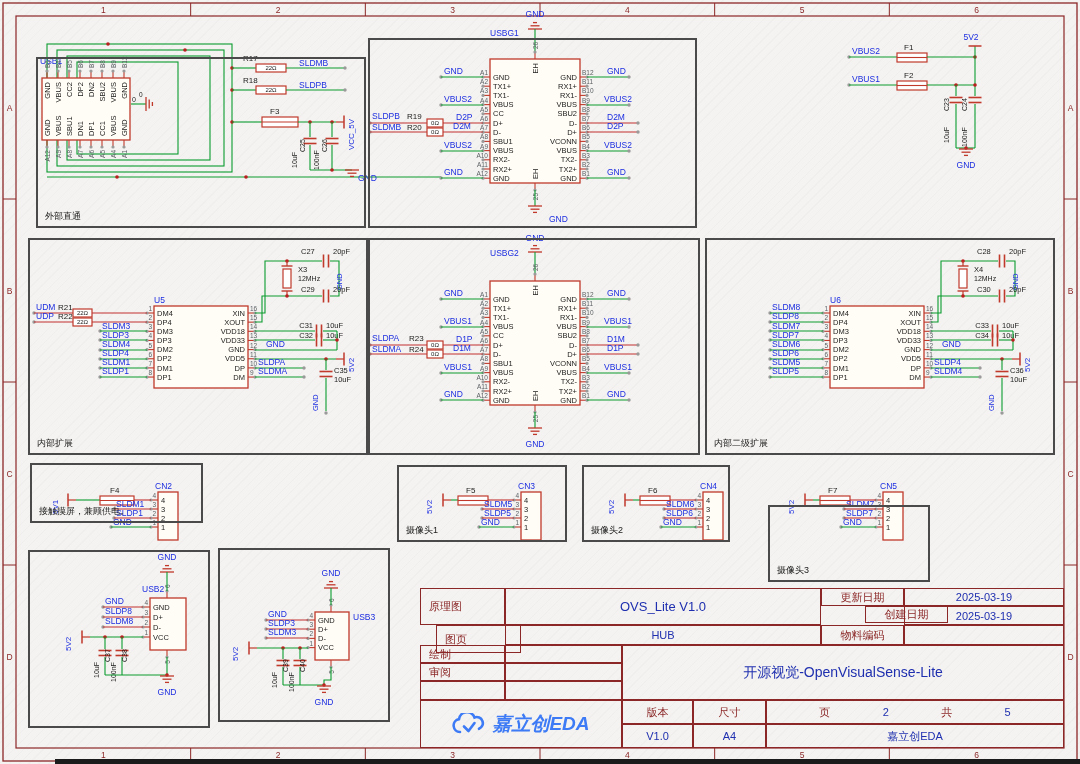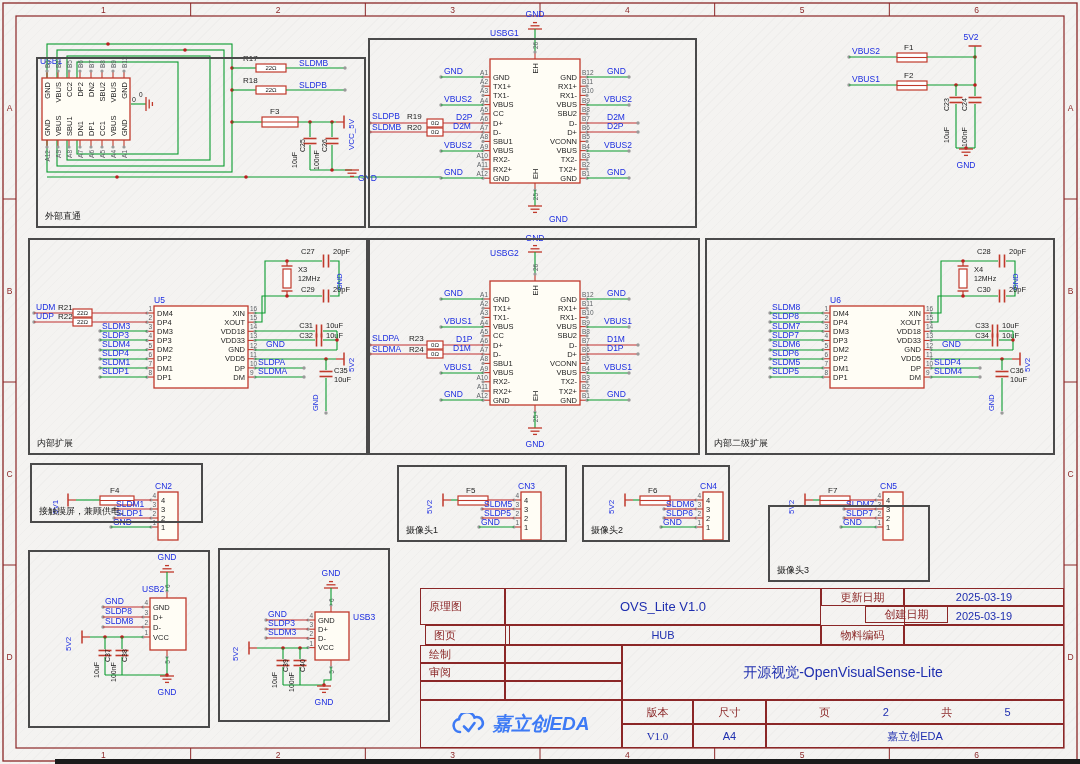--- a/index.html
+++ b/index.html
@@ -1175,21 +1175,21 @@
       <div class="section-box" style="left: 218px; top: 548px; width: 172px; height: 174px;"></div>
     </div>
 
   <div class="tb">
     <div class="tb-cell tb-label tb-left" style="left:0;top:0;width:85px;height:37px;">原理图</div>
     <div class="tb-cell tb-big" style="left:85px;top:0;width:316px;height:37px;">OVS_Lite V1.0</div>
     <div class="tb-cell tb-label" style="left:401px;top:0;width:83px;height:18px;">更新日期</div>
     <div class="tb-cell" style="left:484px;top:0;width:160px;height:18px;">2025-03-19</div>
     <div class="tb-cell tb-label" style="left:401px;top:18px;width:83px;height:17px;margin-left:44px;">创建日期</div>
     <div class="tb-cell" style="left:484px;top:18px;width:160px;height:19px;">2025-03-19</div>
-    <div class="tb-cell tb-label tb-left" style="left:5px;top:37px;width:85px;height:20px;">图页</div>
+    <div class="tb-cell tb-label tb-left" style="left:16px;top:37px;width:85px;height:28px;">图页</div>
     <div class="tb-cell" style="left:85px;top:37px;width:316px;height:20px;">HUB</div>
     <div class="tb-cell tb-label" style="left:401px;top:37px;width:83px;height:20px;">物料编码</div>
     <div class="tb-cell" style="left:484px;top:37px;width:160px;height:20px;"></div>
     <div class="tb-cell tb-label tb-left" style="left:0;top:57px;width:85px;height:18px;">绘制</div>
     <div class="tb-cell" style="left:85px;top:57px;width:117px;height:18px;"></div>
     <div class="tb-cell tb-label tb-left" style="left:0;top:75px;width:85px;height:18px;">审阅</div>
     <div class="tb-cell" style="left:85px;top:75px;width:117px;height:18px;"></div>
     <div class="tb-cell" style="left:0;top:93px;width:85px;height:19px;"></div>
     <div class="tb-cell" style="left:85px;top:93px;width:117px;height:19px;"></div>
     <div class="tb-cell tb-proj" style="left:202px;top:57px;width:442px;height:55px;">开源视觉-OpenVisualSense-Lite</div>
@@ -1201,19 +1201,19 @@
       <span class="logo-text">嘉立创EDA</span>
     </div>
     <div class="tb-cell tb-label" style="left:202px;top:112px;width:71px;height:24px;">版本</div>
     <div class="tb-cell tb-label" style="left:273px;top:112px;width:73px;height:24px;">尺寸</div>
     <div class="tb-cell pages-cell" style="left:346px;top:112px;width:298px;height:24px;">
       <span class="tb-label">页</span>
       <span>2</span>
       <span class="tb-label">共</span>
       <span>5</span>
     </div>
-    <div class="tb-cell" style="left:202px;top:136px;width:71px;height:24px;font-family:Liberation Serif, serif;">V1.0</div>
+    <div class="tb-cell" style="left:202px;top:136px;width:71px;height:24px;">V1.0</div>
     <div class="tb-cell" style="left:273px;top:136px;width:73px;height:24px;">A4</div>
     <div class="tb-cell" style="left:346px;top:136px;width:298px;height:24px;">嘉立创EDA</div>
   </div>
 
   <div id="window-edge"></div>
 </div>
 
 </body></html>

